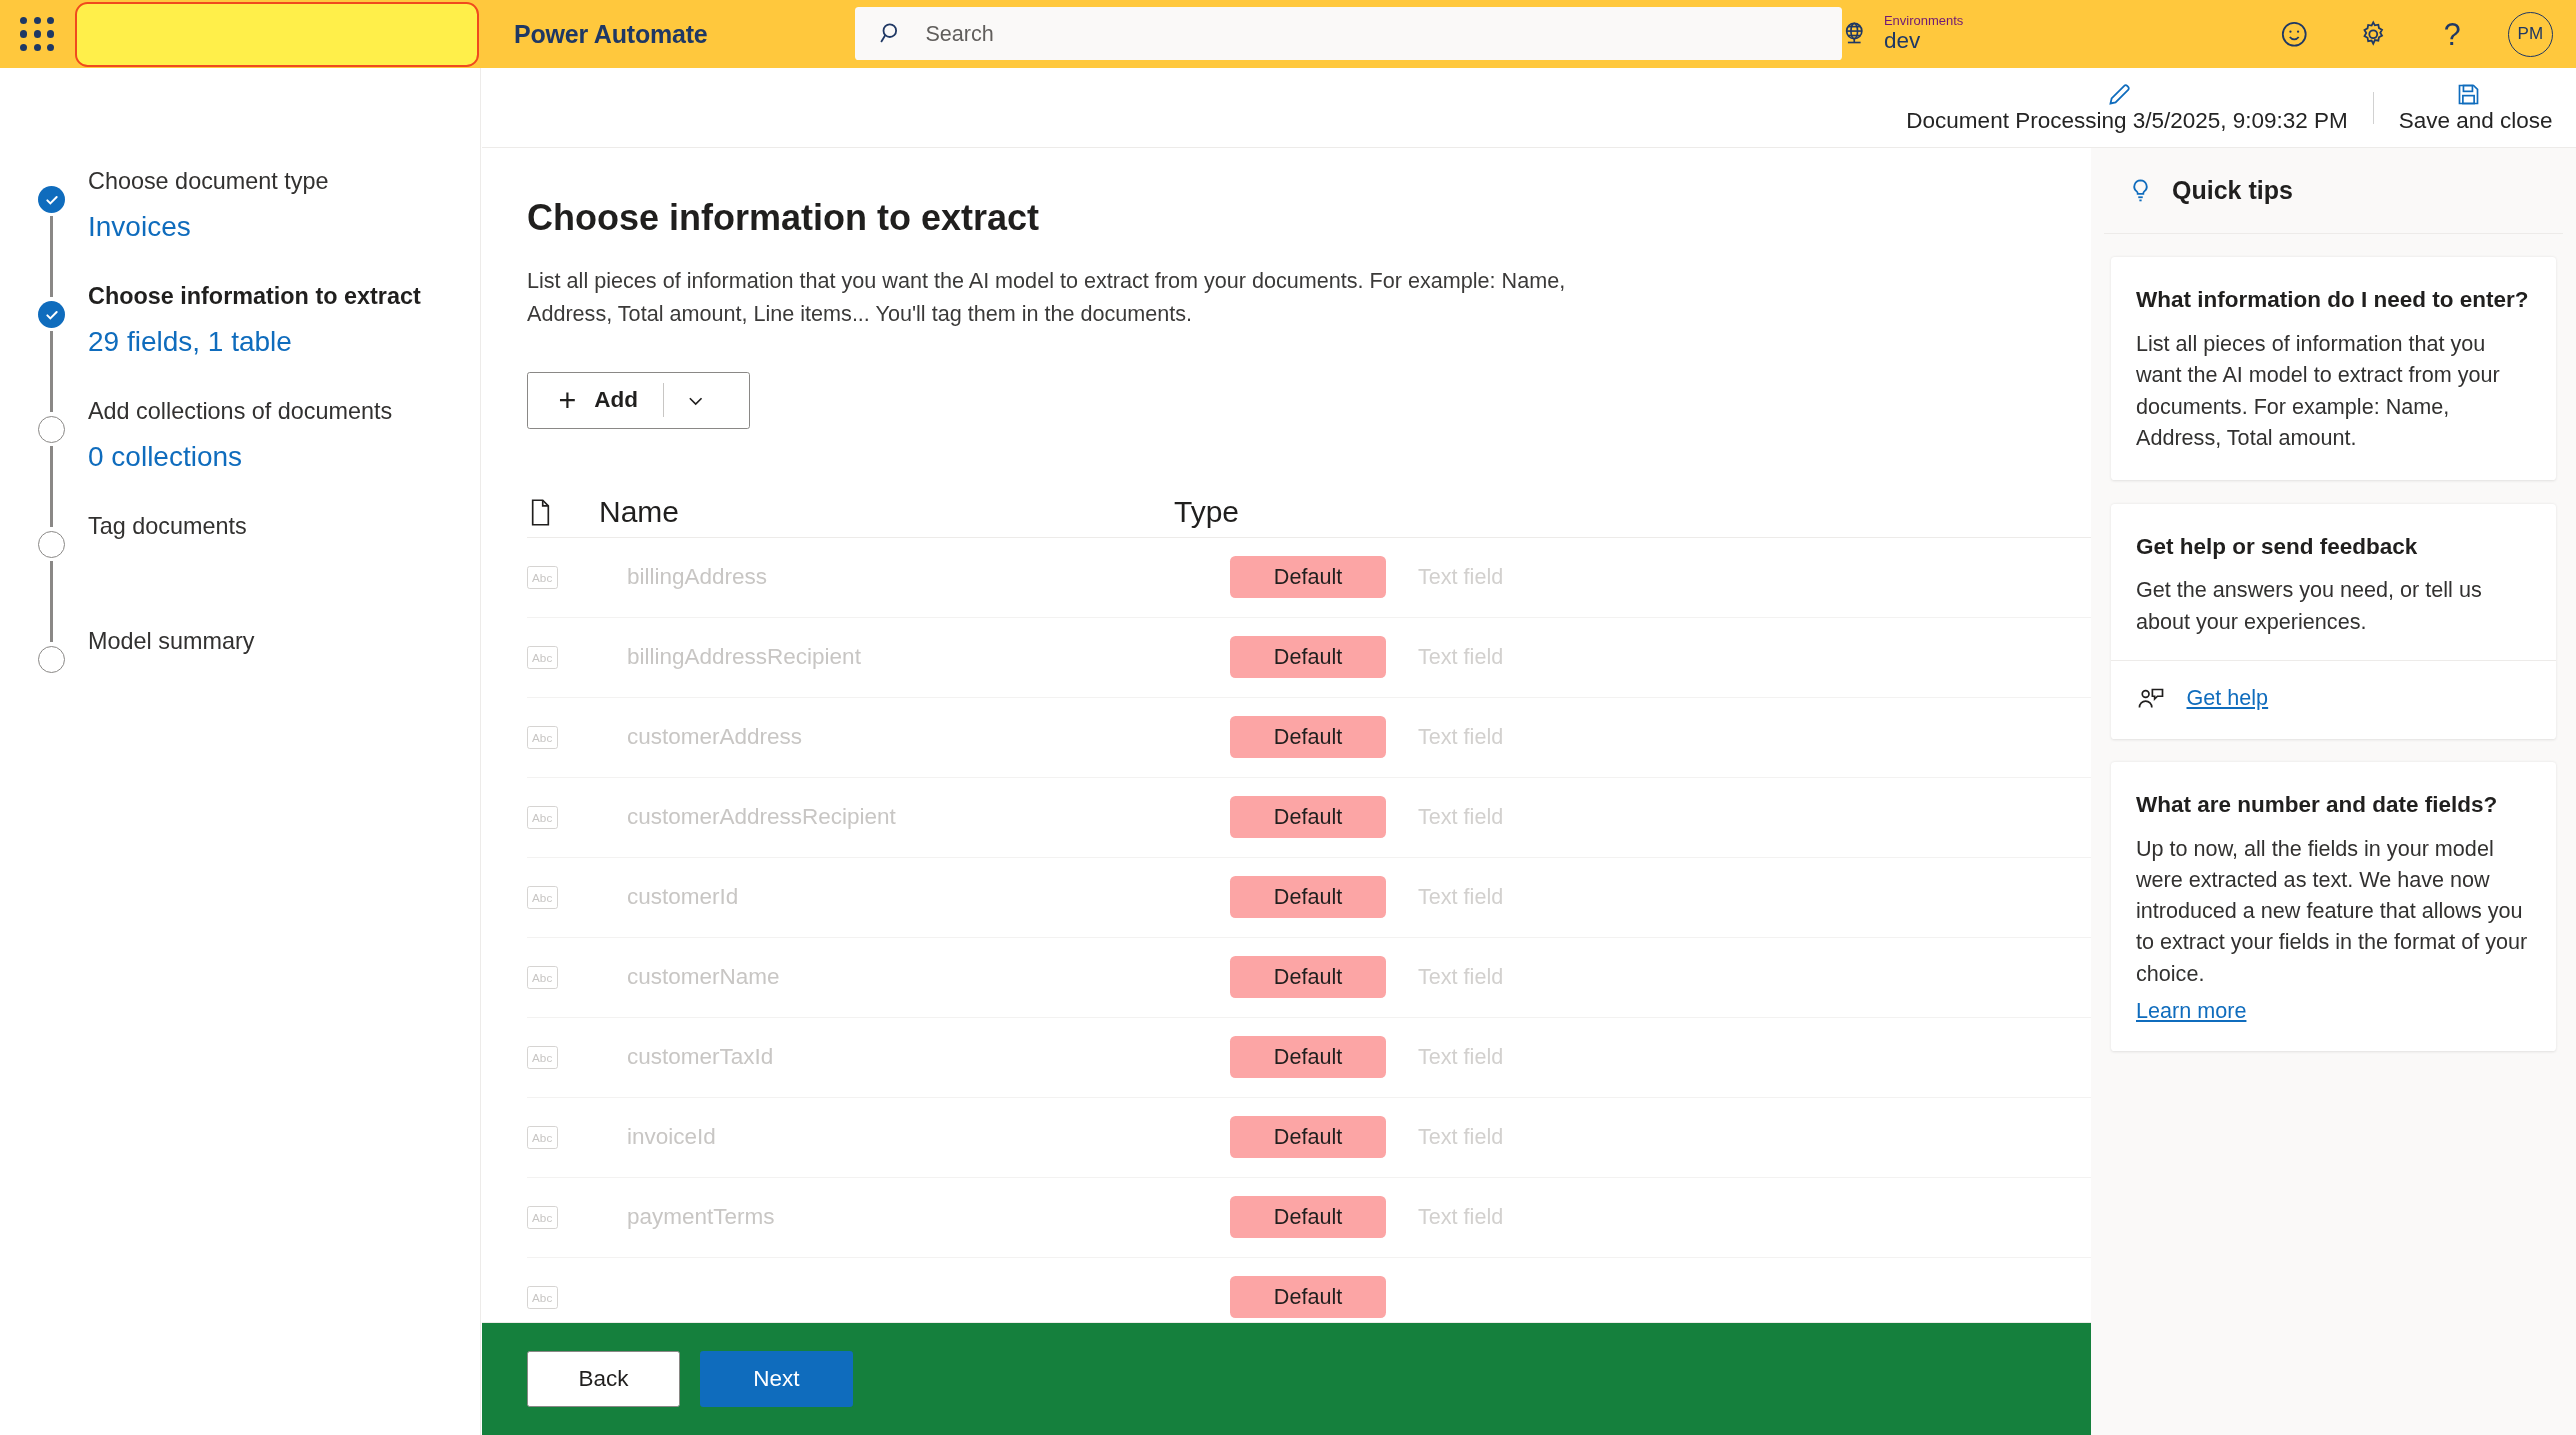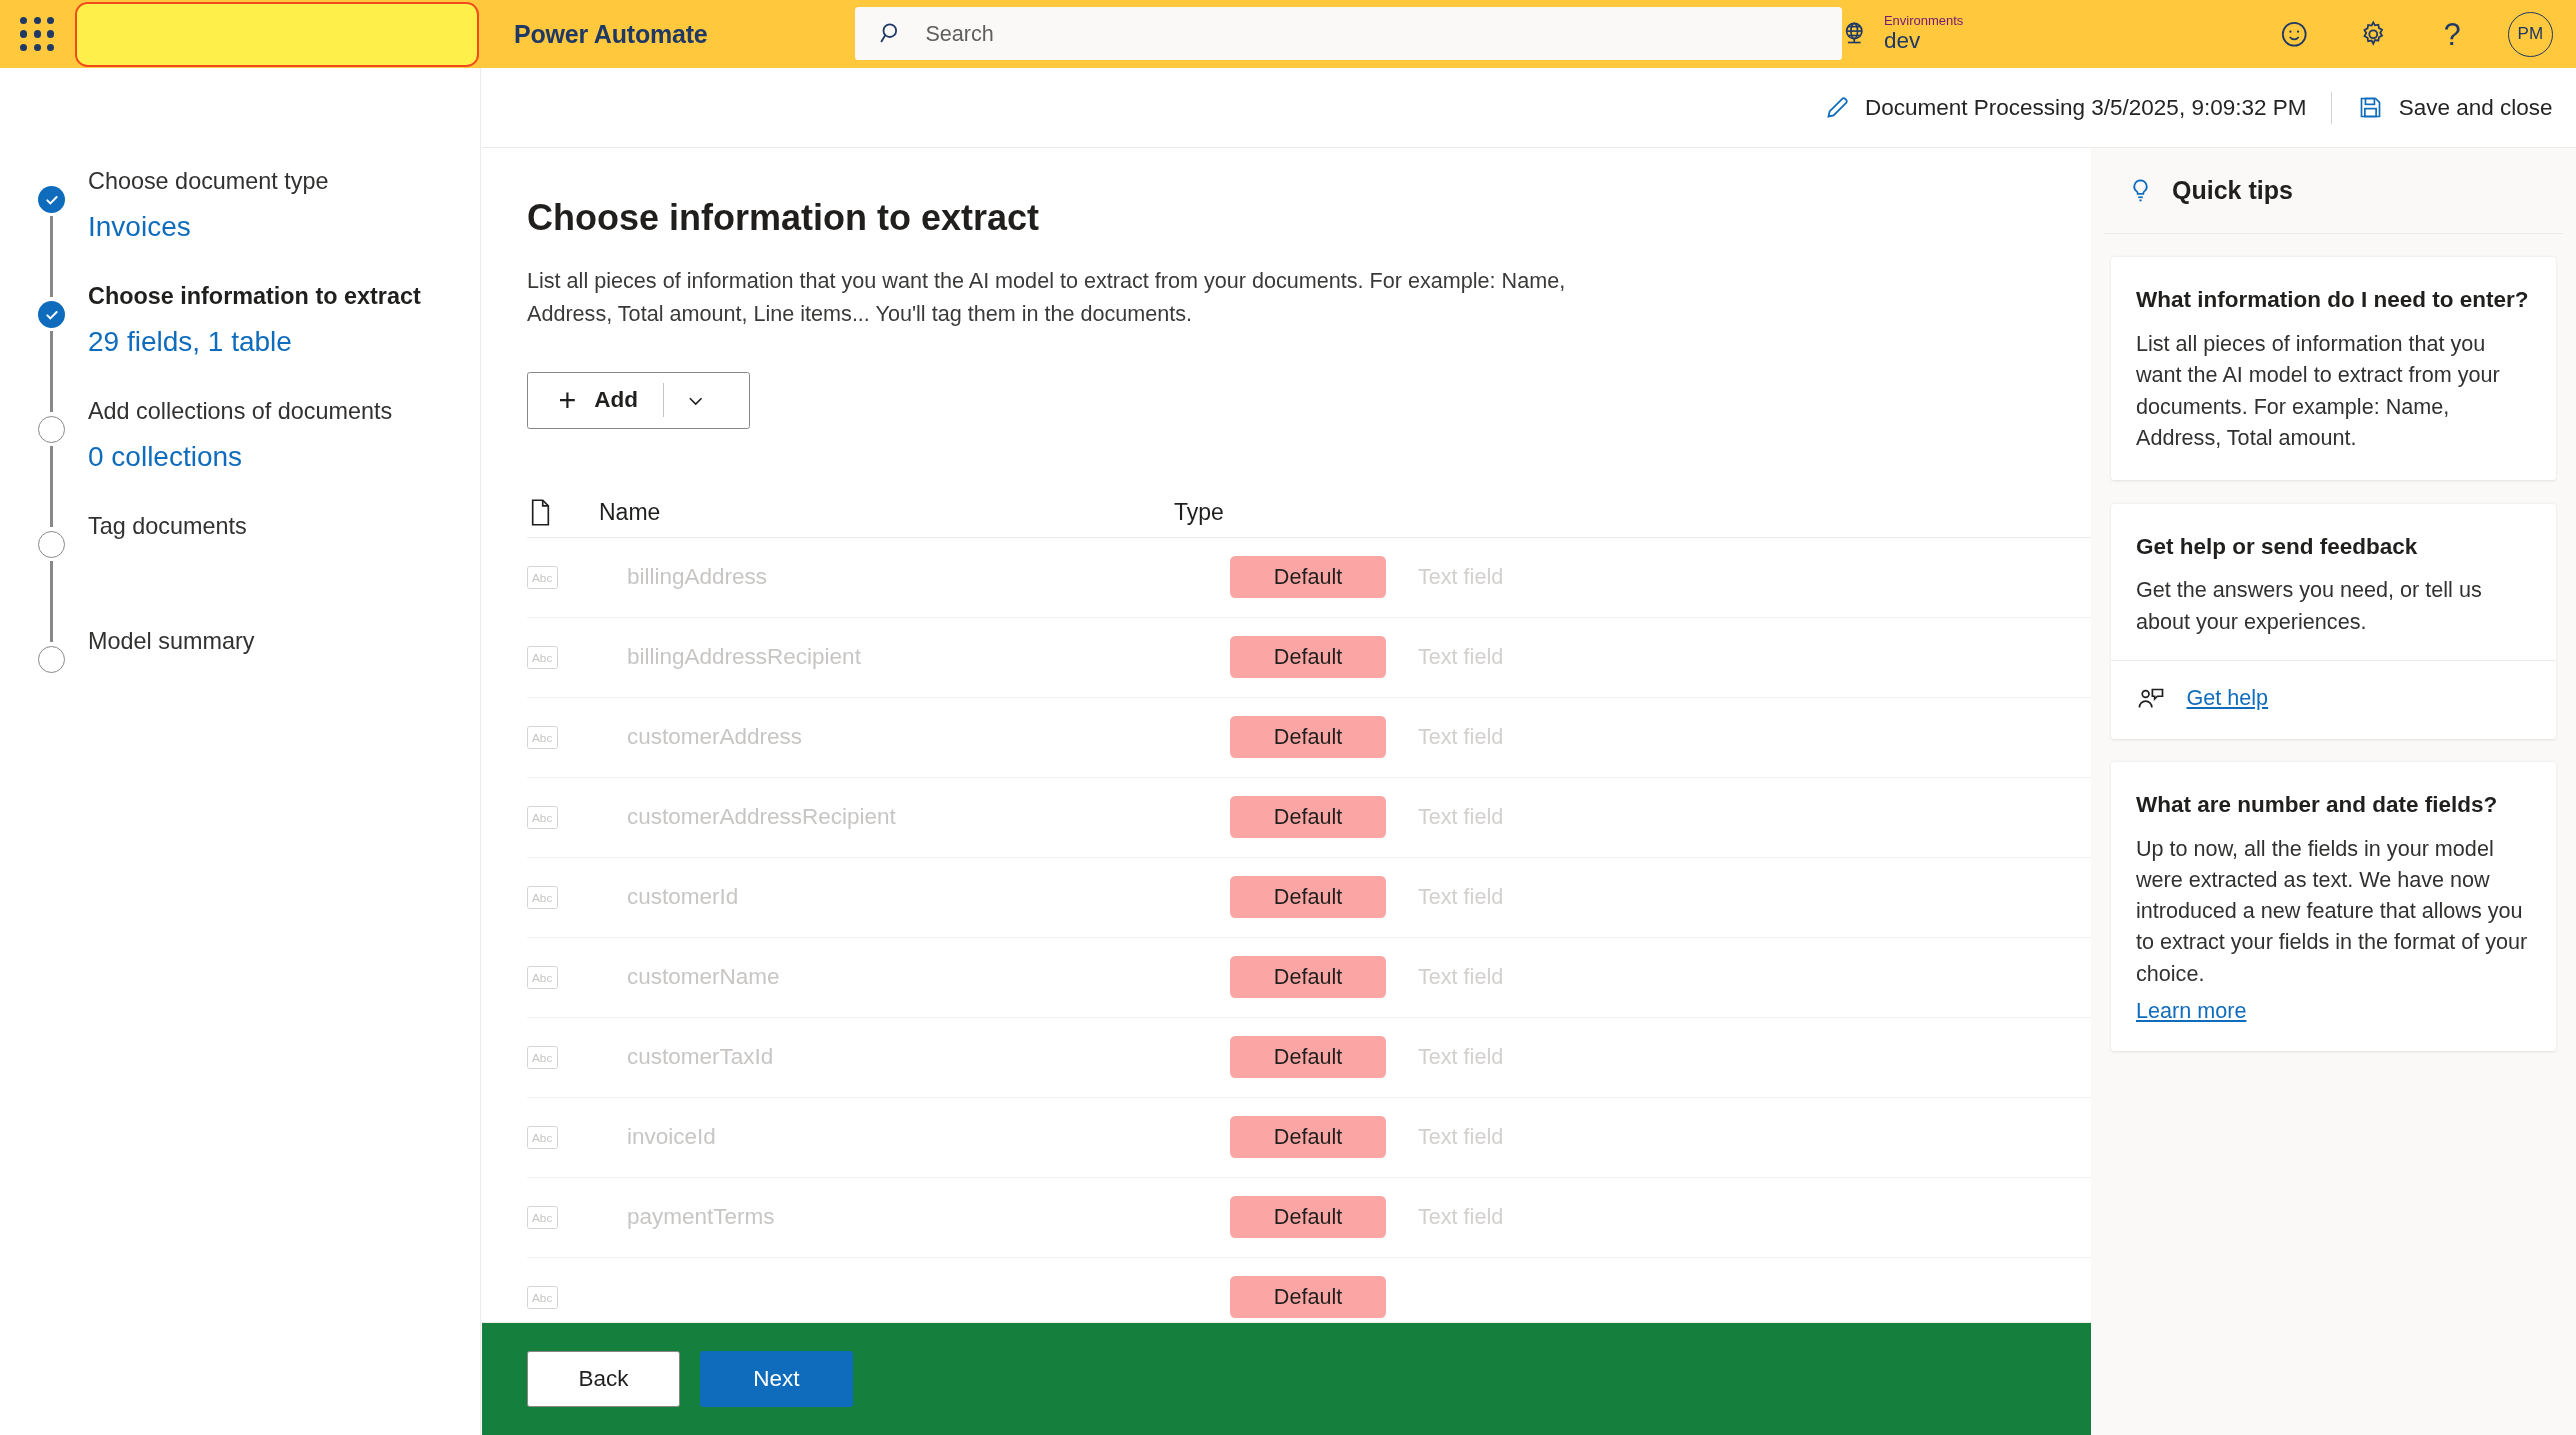--- a/index.html
+++ b/index.html
@@ -86,21 +86,21 @@
   }
 
   
   .commandbar {
     position: absolute; left: 481px; top: 68px;
     width: 2095px; height: 79px;
     background: #ffffff;
     display: flex; align-items: center; justify-content: flex-end;
     padding-right: 23.4px;
   }
-  .cmd-item { display:flex; align-items:center; cursor:pointer; }
+  .cmd-item { display:flex; align-items:center; cursor:pointer;flex-direction:column; }
   .cmd-icon { width: 27px; height: 27px; margin-right: 14.4px; color: #0f6cbd; }
   .cmd-label { font-size: 22.5px; color: #242424; }
   .cmd-sep { width: 0.9px; height: 32px; background: #d1d1d1; margin: 0 25px; }
 
   
   .rail {
     position: absolute; left: 0; top: 68px;
     width: 481px; height: 1367px;
     background: #ffffff;
     border-right: 0.9px solid #edebe9;
@@ -161,21 +161,21 @@
   
   .ftable { margin-top: 59px; width: 1567px; }
   .fthead {
     display: flex; align-items: center;
     height: 50px;
     border-bottom: 0.9px solid #edebe9;
   }
   .col-icon  { width: 72px; display:flex; align-items:center; }
   .col-name  { width: 575px; }
   .col-type  { flex: 1; }
-  .th { font-size: 23px; color: #201f1e; }
+  .th { font-size: 30px; color: #201f1e; }
   .ftrow {
     display: flex; align-items: center;
     height: 80px;
     border-bottom: 0.9px solid #f3f2f1;
     cursor: pointer;
     gap: 28px;
   }
   .abc-icon {
     width: 30.5px; height: 22.5px;
     border: 0.9px solid #d6d4d2; border-radius: 2.7px;

